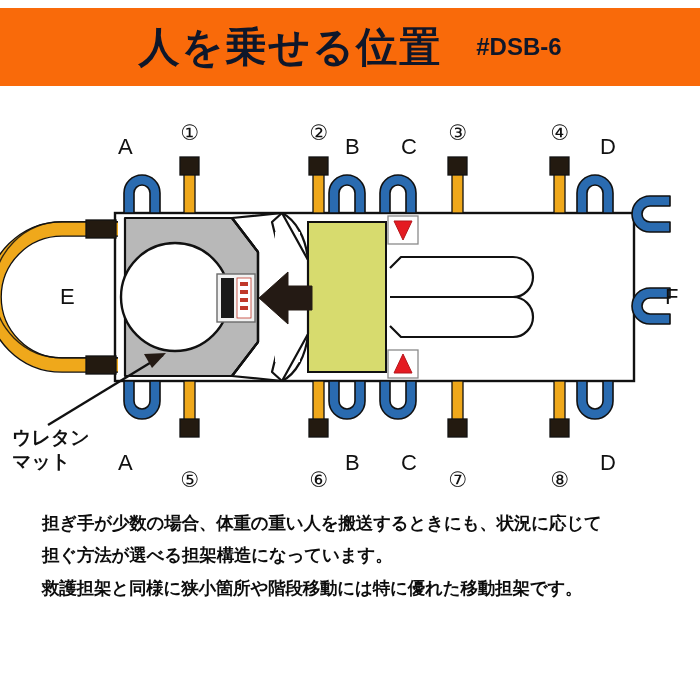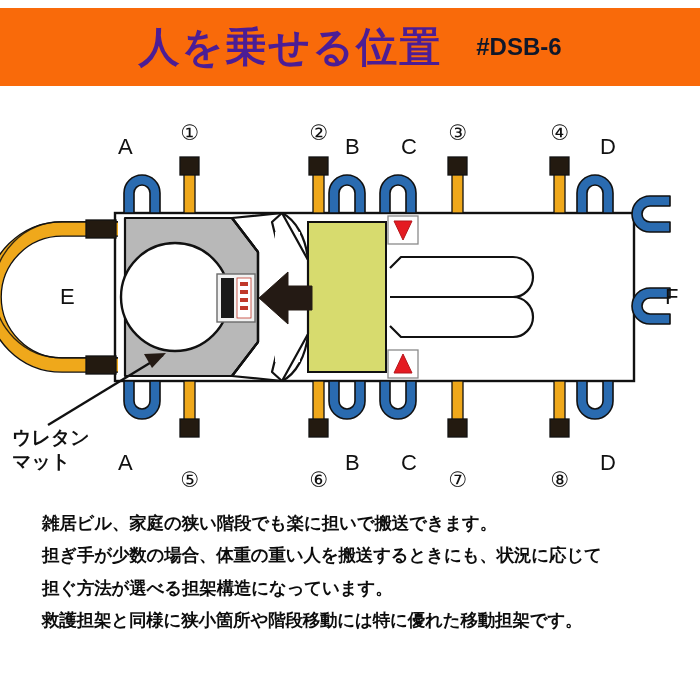--- a/index.html
+++ b/index.html
@@ -10,21 +10,21 @@
     overflow:hidden;
     position:relative;
   }
   
   .banner{
     position:absolute;left:0;top:8px;width:700px;height:78px;
     background:#f96a0a;
     display:flex;align-items:center;justify-content:center;
   }
   .banner-title{
-    color:#4c1d95;
+    color:#0f172a;
     font-size:41px;
     font-weight:700;
     letter-spacing:2px;
     line-height:1;
     white-space:nowrap;
   }
   .banner-code{
     color:#0f172a;
     font-size:24px;
     font-weight:700;
@@ -234,17 +234,16 @@
     <text x="319" y="395">⑥</text>
     <text x="458" y="395">⑦</text>
     <text x="560" y="395">⑧</text>
   </g>
 
   <text x="12" y="352" font-family="Liberation Sans, sans-serif" font-size="19" font-weight="bold" fill="#111111"><tspan x="12" dy="0">ウレタン</tspan><tspan x="12" dy="24">マット</tspan></text>
 </svg>
 </div>
 
 <div class="copy">
-  <p>雑居ビル、家庭の狭い階段でも楽に担いで搬送できます。</p>
   <p>担ぎ手が少数の場合、体重の重い人を搬送するときにも、状況に応じて</p>
   <p>担ぐ方法が選べる担架構造になっています。</p>
   <p>救護担架と同様に狭小箇所や階段移動には特に優れた移動担架です。</p>
 </div>
 
 </body></html>

